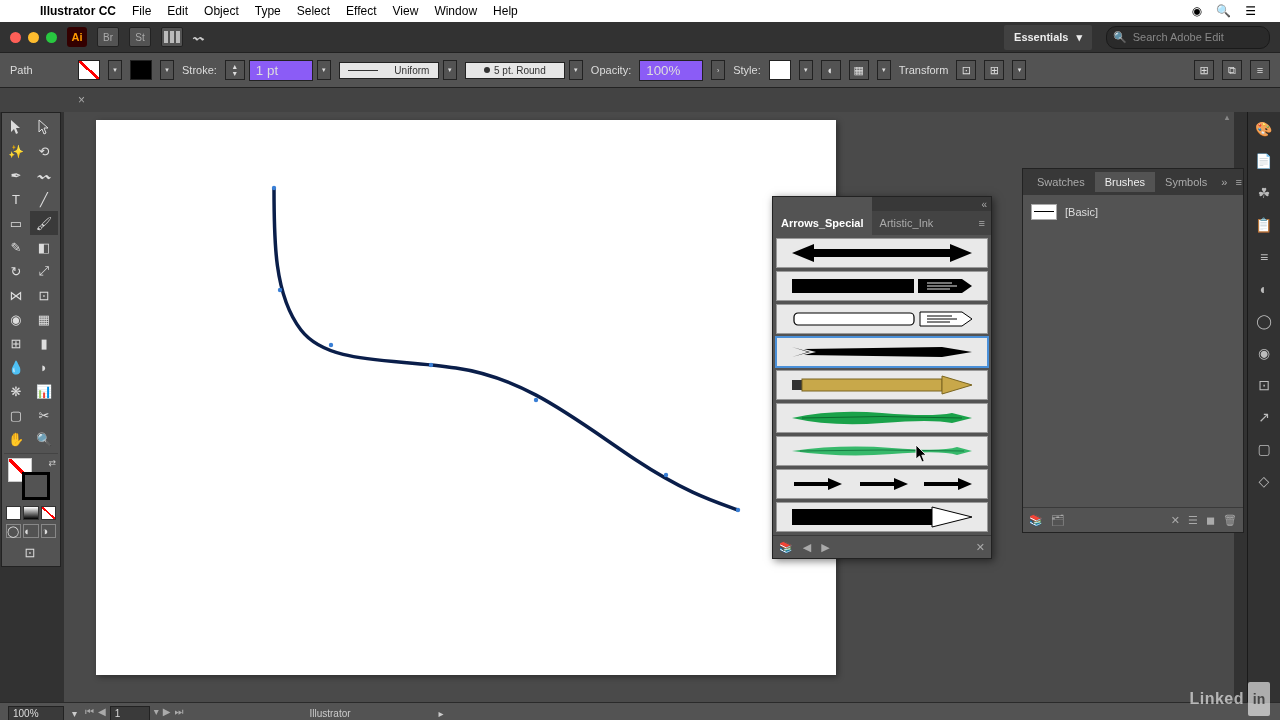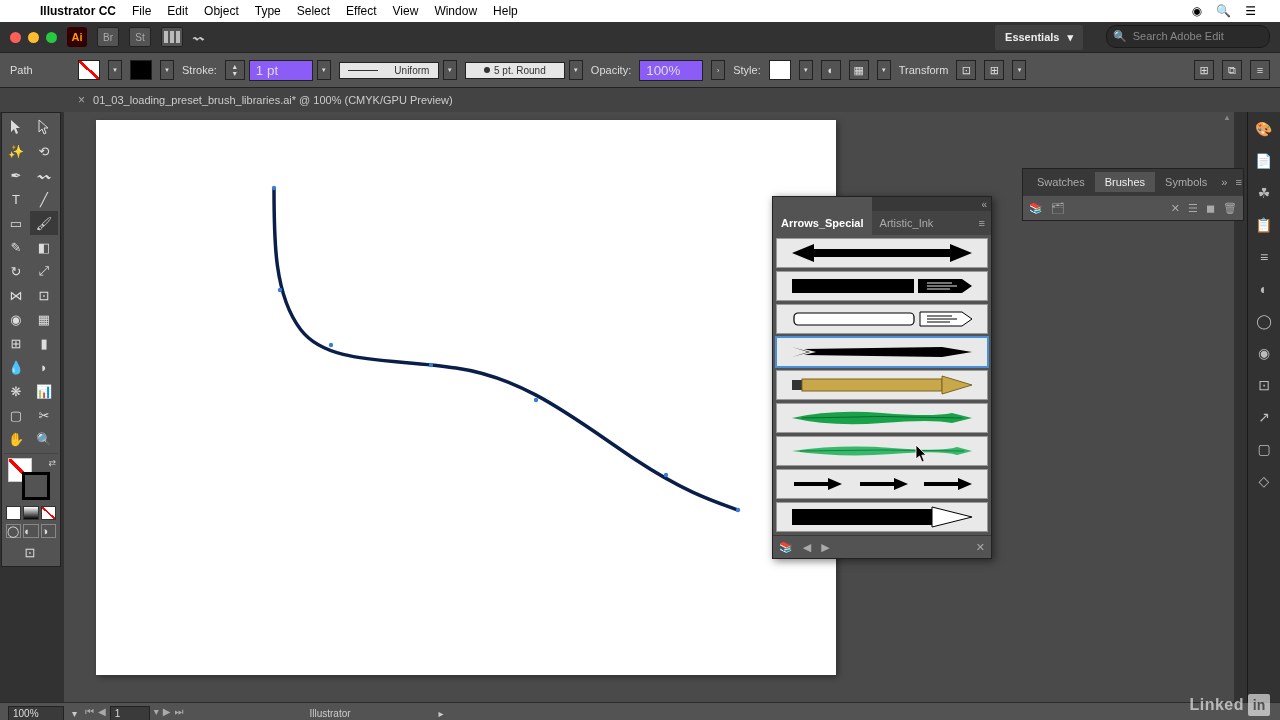--- a/index.html
+++ b/index.html
@@ -11,21 +11,21 @@
   .app-header{height:30px;background:#323232;display:flex;align-items:center;padding:0 10px;gap:10px}
   .traffic-lights{display:flex;gap:7px}
   .traffic-lights div{width:11px;height:11px;border-radius:50%}
   .tl-red{background:#ff5f57}
   .tl-yellow{background:#febc2e}
   .tl-green{background:#28c840}
   .ai-logo{width:20px;height:20px;background:#330000;color:#ff9a00;font-weight:bold;display:flex;align-items:center;justify-content:center;font-size:11px;border-radius:3px}
   .header-btn{width:20px;height:18px;background:#535353;border:1px solid #222;border-radius:2px;display:flex;align-items:center;justify-content:center;color:#aaa;font-size:10px}
   .header-arrange{display:flex;gap:2px}
   .header-arrange span{width:4px;height:12px;background:#bbb}
-  .essentials{margin-left:auto;display:flex;align-items:flex-start;gap:23px}
+  .essentials{margin-left:auto;display:flex;align-items:center;gap:14px}
   .essentials-label{color:#eee;font-weight:bold;background:#414141;padding:6px 10px;border-radius:2px;display:flex;align-items:center;gap:8px}
   .search-stock{background:#2a2a2a;border:1px solid #1a1a1a;padding:4px 6px;color:#888;width:150px;display:flex;gap:6px;align-items:center;border-radius:10px}
   .control-bar{height:34px;background:#535353;border-top:1px solid #222;border-bottom:1px solid #222;display:flex;align-items:center;padding:0 10px;gap:8px;font-size:11px;color:#ddd}
   .cb-label{color:#ddd}
   .cb-swatch{width:20px;height:18px;background:#fff;border:1px solid #222}
   .cb-swatch.nofill{background:linear-gradient(to top right, #fff 0%, #fff 45%, red 45%, red 55%, #fff 55%)}
   .cb-swatch.black{background:#000}
   .cb-btn{width:18px;height:18px;border:1px solid #222;background:#535353;display:flex;align-items:center;justify-content:center}
   .cb-drop{width:12px;height:18px;border:1px solid #222;background:#535353;display:flex;align-items:center;justify-content:center;font-size:7px}
   .cb-input{background:#8b5cf6;border:1px solid #222;color:#ddd;padding:2px 6px;width:50px}
@@ -72,21 +72,21 @@
   .brush-list{background:#535353;padding:3px;max-height:294px;overflow:hidden}
   .brush-item{height:28px;background:#e9e9e9;margin-bottom:3px;border:1px solid #999;position:relative;display:flex;align-items:center;justify-content:center}
   .brush-item.selected{outline:2px solid #4a90d9;outline-offset:-1px}
   .fp-footer{height:22px;border-top:1px solid #3a3a3a;display:flex;align-items:center;padding:0 6px;gap:10px;color:#aaa;font-size:11px}
   .fp-footer .spacer{flex:1}
   .status-bar{height:20px;background:#535353;border-top:1px solid #2a2a2a;display:flex;align-items:center;padding:0 8px;font-size:10px;color:#ccc;gap:8px}
   .status-input{background:#3a3a3a;border:1px solid #222;color:#ddd;padding:1px 4px;width:46px;font-size:10px}
   .status-nav{display:flex;gap:4px;color:#aaa}
   .linkedin-badge{position:absolute;right:10px;bottom:4px;display:flex;gap:4px;align-items:center;opacity:0.6}
   .li-text{color:#fff;font-weight:bold;font-size:16px;letter-spacing:0.5px}
-  .li-box{background:#fff;color:#535353;font-weight:bold;font-size:14px;width:22px;height:22px;display:flex;align-items:center;justify-content:center;border-radius:2px}
+  .li-box{background:#fff;color:#535353;font-weight:bold;font-size:14px;width:22px;height:34px;display:flex;align-items:center;justify-content:center;border-radius:2px}
   .cursor{position:absolute;color:#000;font-size:14px;left:915px;top:333px;z-index:500;pointer-events:none}
   .svg-icon{width:16px;height:16px}
 </style>
 </head>
 <body>
 
 <div class="mac-menubar">
   <span class="apple"></span>
   <span class="app-name">Illustrator CC</span>
   <span>File</span>
@@ -176,21 +176,20 @@
     <div class="cb-drop">▾</div>
   <div class="cb-spacer"></div>
   <div class="cb-btn">⊞</div>
   <div class="cb-btn">⧉</div>
   <div class="cb-btn">≡</div>
 </div>
 
 <div class="doc-tab-bar">
   <div class="doc-tab">
     <span class="tab-close">×</span>
-    <span>01_03_loading_preset_brush_libraries.ai* @ 100% (CMYK/GPU Preview)</span>
   </div>
 </div>
 
 <div class="main-area">
 
   <div class="toolbox">
     <div class="tool-row">
         <div class="tool">
           <svg class="svg-icon" viewBox="0 0 16 16">
             <path d="M3 1 L3 13 L6 10 L8 15 L10 14 L8 9 L12 9 Z" fill="#ddd"></path>
@@ -309,20 +308,26 @@
   </div>
 
   <div class="panel-group">
     <div class="panel-tabs">
       <div class="panel-tab">Swatches</div>
       <div class="panel-tab active">Brushes</div>
       <div class="panel-tab">Symbols</div>
       <div class="collapse">»</div>
       <div class="collapse">≡</div>
     </div>
+    <div class="panel-body">
+      <div class="basic-item">
+        <div class="basic-thumb"></div>
+        <span>[Basic]</span>
+      </div>
+    </div>
     <div class="panel-footer">
       <span>📚</span>
       <span>🗂</span>
       <span style="flex:1"></span>
       <span>✕</span>
       <span>☰</span>
       <span>◼</span>
       <span>🗑</span>
     </div>
   </div>

